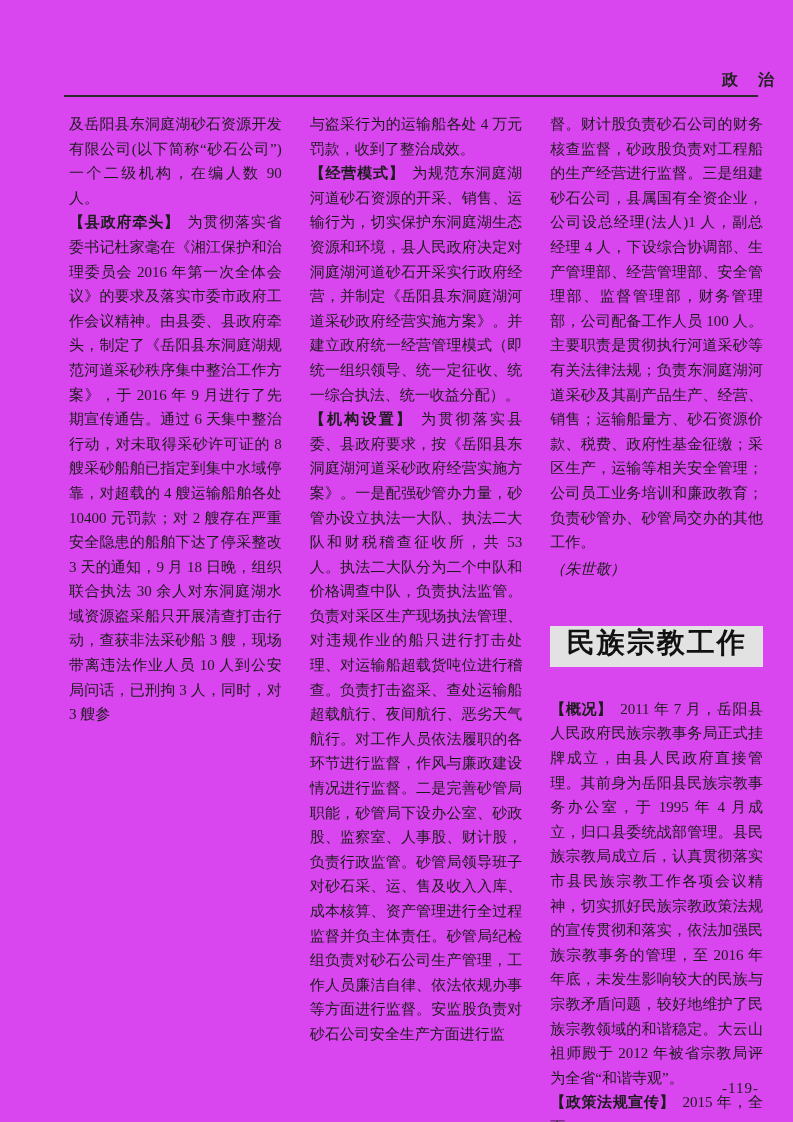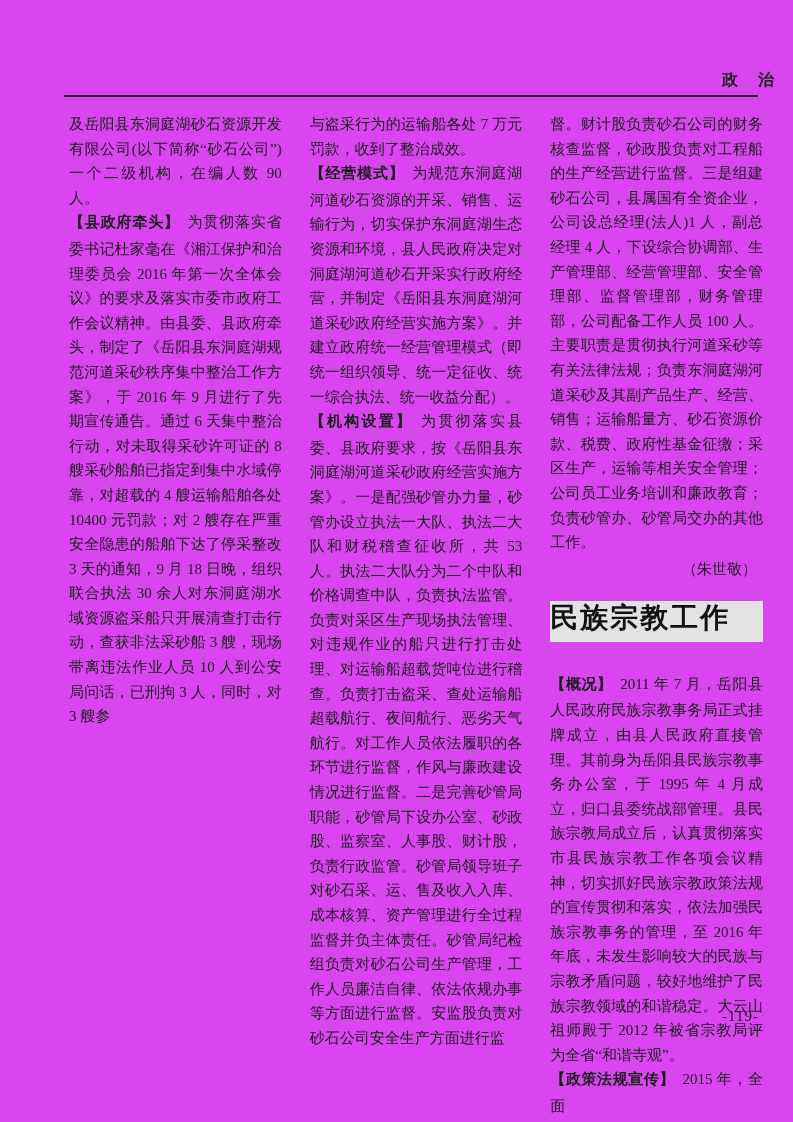--- a/index.html
+++ b/index.html
@@ -39,44 +39,45 @@
     flex:1 1 0;
     min-width:0;
     font-size:15px;
     line-height:24.6px;
     text-align:justify;
   }
   .col p{margin:0;}
   .para-indent{text-indent:2em;}
   .entry{margin-top:25px;}
   .entry-label{
-    font-family:Liberation Mono, monospace;
+    font-family:Liberation Serif, serif;
     font-weight:700;
     padding-right:.5em;
   }
   .byline{
-    text-align:right;
     padding-right:6px;
     margin-top:2px !important;
+    font-style:italic;
   }
   .section-banner{
-    margin:20px 0 30px 0;
+    margin:45px 0 30px 0;
     background:#e2e2e2;
+    text-align:center;
     padding:5px 0 7px 0;
   }
   .section-banner .title{
     font-size:28px;
     font-weight:700;
     letter-spacing:2px;
     color:#111;
     font-family:"Liberation Serif","DejaVu Serif",serif;
   }
   .page-number{
     position:absolute;
-    top:1008px;right:50px;
+    top:1080px;right:50px;
     font-size:15px;
     letter-spacing:1px;
     color:#1c1c1c;
   }
 </style>
 </head>
 <body>
 
 <div class="page">
 
@@ -84,21 +85,21 @@
   <div class="head-rule"></div>
 
   <div class="columns">
 
     <div class="col">
       <p>及岳阳县东洞庭湖砂石资源开发有限公司(以下简称“砂石公司”)一个二级机构，在编人数 90 人。</p>
       <p class="entry"><span class="entry-label">【县政府牵头】</span><span>为贯彻落实省委书记杜家毫在《湘江保护和治理委员会 2016 年第一次全体会议》的要求及落实市委市政府工作会议精神。由县委、县政府牵头，制定了《岳阳县东洞庭湖规范河道采砂秩序集中整治工作方案》，于 2016 年 9 月进行了先期宣传通告。通过 6 天集中整治行动，对未取得采砂许可证的 8 艘采砂船舶已指定到集中水域停靠，对超载的 4 艘运输船舶各处 10400 元罚款；对 2 艘存在严重安全隐患的船舶下达了停采整改 3 天的通知，9 月 18 日晚，组织联合执法 30 余人对东洞庭湖水域资源盗采船只开展清查打击行动，查获非法采砂船 3 艘，现场带离违法作业人员 10 人到公安局问话，已刑拘 3 人，同时，对 3 艘参</span></p>
     </div>
 
     <div class="col">
-      <p>与盗采行为的运输船各处 7 万元罚款，收到了整治成效。</p>
+      <p>与盗采行为的运输船各处 4 万元罚款，收到了整治成效。</p>
       <p class="entry"><span class="entry-label">【经营模式】</span><span>为规范东洞庭湖河道砂石资源的开采、销售、运输行为，切实保护东洞庭湖生态资源和环境，县人民政府决定对洞庭湖河道砂石开采实行政府经营，并制定《岳阳县东洞庭湖河道采砂政府经营实施方案》。并建立政府统一经营管理模式（即统一组织领导、统一定征收、统一综合执法、统一收益分配）。</span></p>
       <p class="entry"><span class="entry-label">【机构设置】</span><span>为贯彻落实县委、县政府要求，按《岳阳县东洞庭湖河道采砂政府经营实施方案》。一是配强砂管办力量，砂管办设立执法一大队、执法二大队和财税稽查征收所，共 53 人。执法二大队分为二个中队和价格调查中队，负责执法监管。负责对采区生产现场执法管理、对违规作业的船只进行打击处理、对运输船超载货吨位进行稽查。负责打击盗采、查处运输船超载航行、夜间航行、恶劣天气航行。对工作人员依法履职的各环节进行监督，作风与廉政建设情况进行监督。二是完善砂管局职能，砂管局下设办公室、砂政股、监察室、人事股、财计股，负责行政监管。砂管局领导班子对砂石采、运、售及收入入库、成本核算、资产管理进行全过程监督并负主体责任。砂管局纪检组负责对砂石公司生产管理，工作人员廉洁自律、依法依规办事等方面进行监督。安监股负责对砂石公司安全生产方面进行监</span></p>
     </div>
 
     <div class="col">
       <p>督。财计股负责砂石公司的财务核查监督，砂政股负责对工程船的生产经营进行监督。三是组建砂石公司，县属国有全资企业，公司设总经理(法人)1 人，副总经理 4 人，下设综合协调部、生产管理部、经营管理部、安全管理部、监督管理部，财务管理部，公司配备工作人员 100 人。主要职责是贯彻执行河道采砂等有关法律法规；负责东洞庭湖河道采砂及其副产品生产、经营、销售；运输船量方、砂石资源价款、税费、政府性基金征缴；采区生产，运输等相关安全管理；公司员工业务培训和廉政教育；负责砂管办、砂管局交办的其他工作。</p>
       <p class="byline">（朱世敬）</p>
       <div class="section-banner">
         <span class="title">民族宗教工作</span>
       </div>

